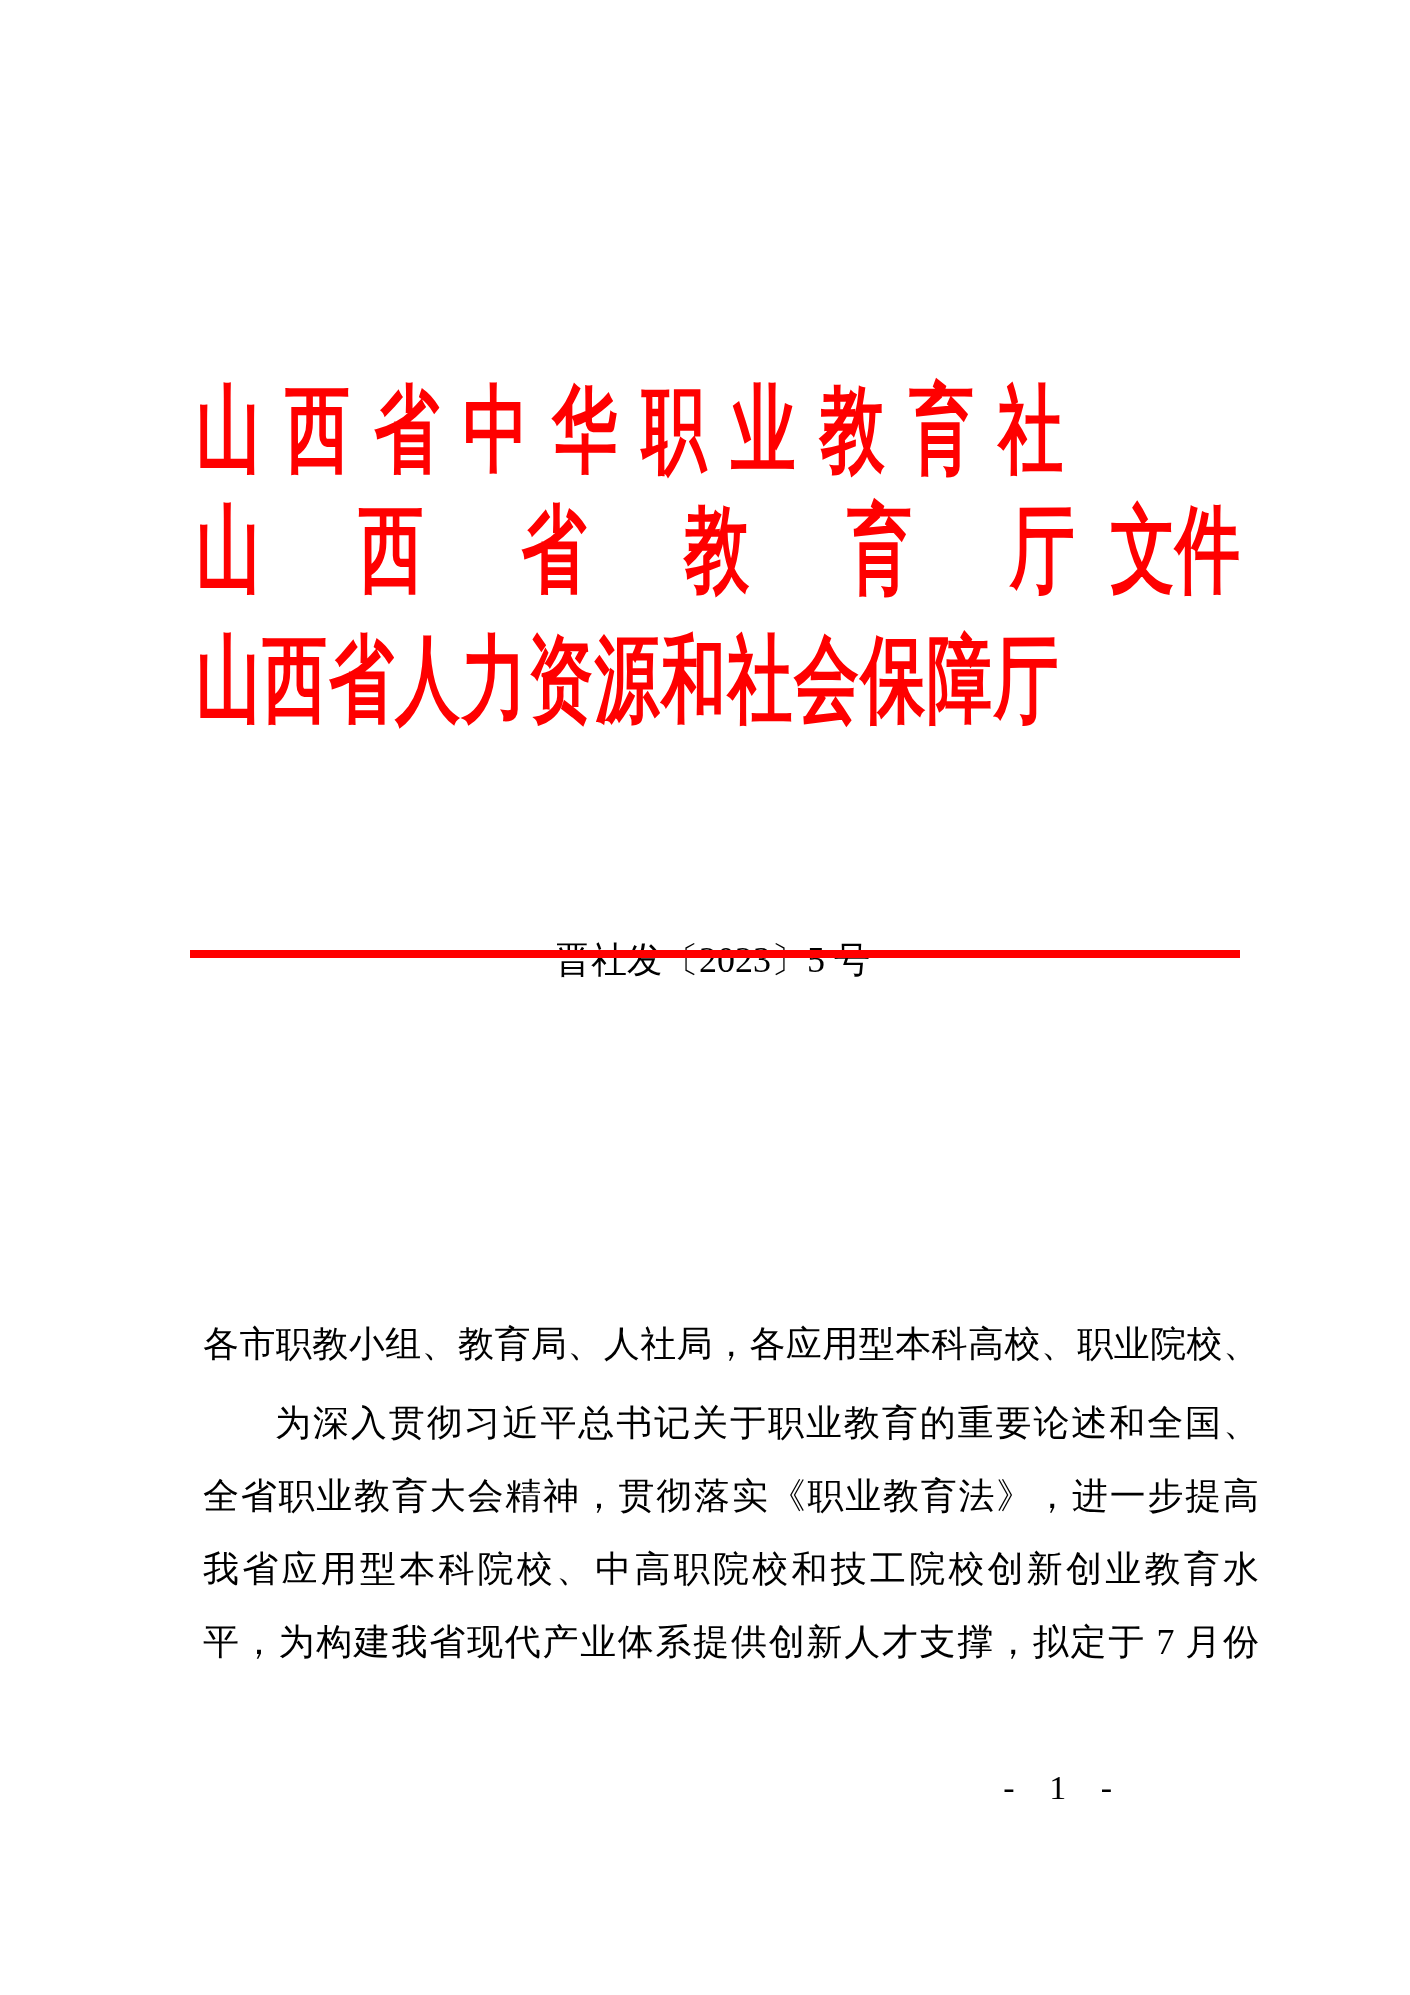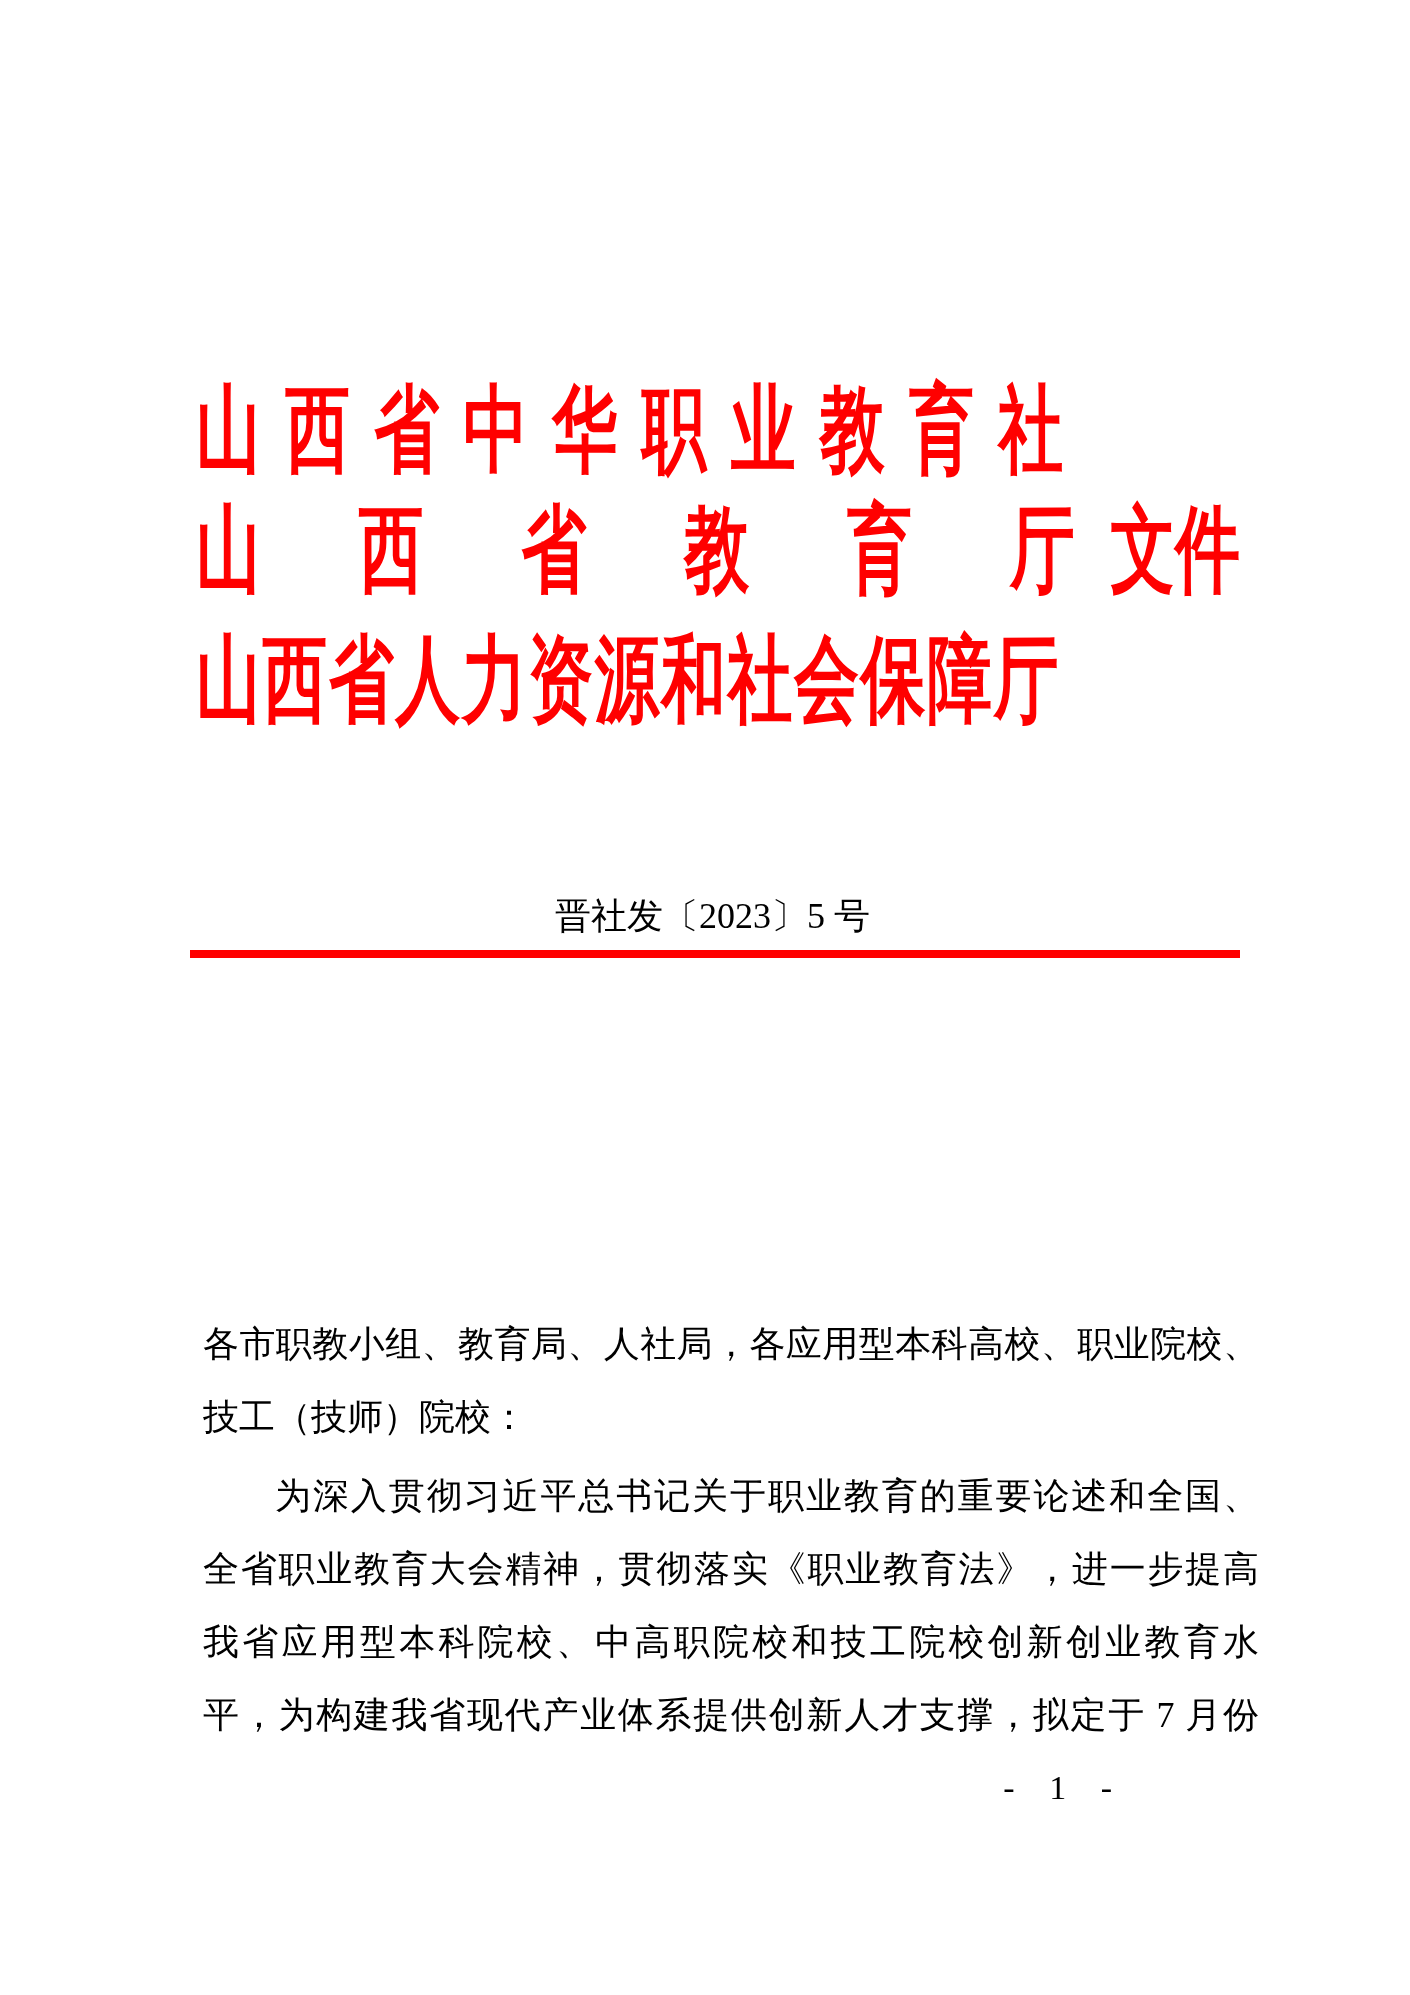--- a/index.html
+++ b/index.html
@@ -43,21 +43,21 @@
     margin-left:53px;
     white-space:nowrap;
   }
   .hdr-line3{
     width:1268px;
     text-align:justify;text-align-last:justify;text-justify:inter-character;
   }
 
   
   .docnum{
-    position:absolute;left:185px;top:893px;width:1055px;
+    position:absolute;left:185px;top:937px;width:1055px;
     text-align:center;
     font-size:36px;line-height:46px;
     color:#000;
   }
 
   
   .redline{
     position:absolute;left:190px;top:950px;
     width:1050px;height:8px;
     background:#ff0000;
@@ -111,21 +111,20 @@
     <div class="hdr-line hdr-line3">山西省人力资源和社会保障厅</div>
   </header>
 
   <div class="docnum">晋社发〔2023〕5 号</div>
 
   <div class="redline"></div>
 
 
   <main class="bodytext">
     <p class="bline just">各市职教小组、教育局、人社局，各应用型本科高校、职业院校、</p>
-    <p class="bline">技工（技师）院校：</p>
     <p class="bline just indent para-start">为深入贯彻习近平总书记关于职业教育的重要论述和全国、</p>
     <p class="bline just">全省职业教育大会精神，贯彻落实《职业教育法》，进一步提高</p>
     <p class="bline just">我省应用型本科院校、中高职院校和技工院校创新创业教育水</p>
     <p class="bline just">平，为构建我省现代产业体系提供创新人才支撑，拟定于 7 月份</p>
   </main>
 
   <div class="pagenum">- 1 -</div>
 
 </div>
 

